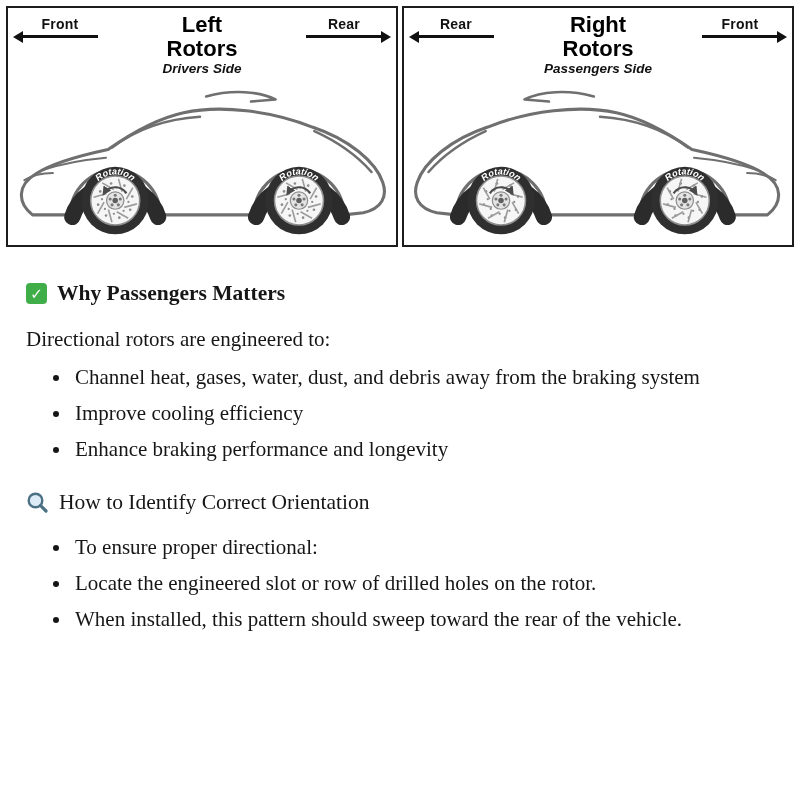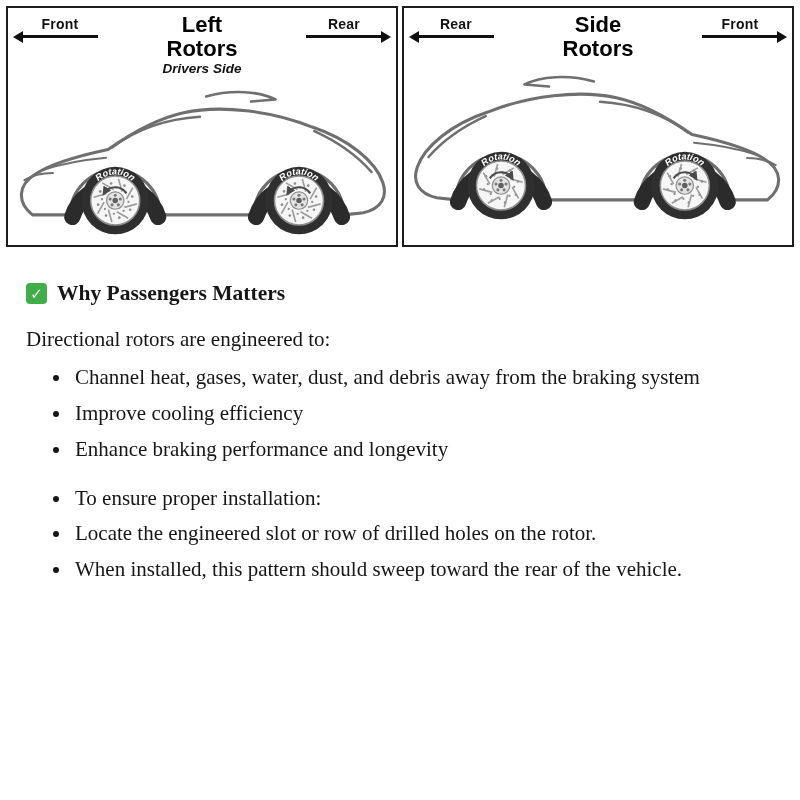--- a/index.html
+++ b/index.html
@@ -146,21 +146,22 @@
     </svg>
   </div>
 
   <div class="panel">
     <div class="panel-header">
       <div class="dir-arrow">
         <span class="dir-label">Rear</span>
         <span class="dir-line point-left"></span>
       </div>
       <div class="panel-titles">
-        <div class="panel-title">Side Rotors</div>
+        <div class="panel-title">Right Rotors</div>
+        <div class="panel-subtitle">Passengers Side</div>
       </div>
       <div class="dir-arrow">
         <span class="dir-label">Front</span>
         <span class="dir-line point-right"></span>
       </div>
     </div>
 
     <svg class="car-svg" viewBox="0 0 380 166">
       <g transform="translate(380,0) scale(-1,1)" stroke="#6f6f6f" fill="none" stroke-width="3" stroke-linecap="round" stroke-linejoin="round">
         <path d="M 24,136 L 61,136 A 44,44 0 0 1 149,136 L 241,136 A 44,44 0 0 1 329,136 L 348,134 C 366,130 372,118 367,104 C 360,84 334,62 298,50 C 258,34 208,28 172,36 C 144,42 118,58 98,72 C 70,78 42,86 27,96 C 9,107 9,124 24,136 Z" fill="#ffffff"></path>
@@ -261,20 +262,27 @@
   </div>
 
   <p class="lead">Directional rotors are engineered to:</p>
 
   <ul class="bullets">
     <li>Channel heat, gases, water, dust, and debris away from the braking system</li>
     <li>Improve cooling efficiency</li>
     <li>Enhance braking performance and longevity</li>
   </ul>
 
+  <div class="sec-heading regular">
+    <svg class="mag-icon" width="23" height="23" viewBox="0 0 23 23">
+      <circle cx="9.5" cy="9.5" r="6.8" fill="#dcebf5" stroke="#4d7184" stroke-width="2.4"></circle>
+      <line x1="14.6" y1="14.6" x2="20" y2="20" stroke="#4d7184" stroke-width="3.2" stroke-linecap="round"></line>
+    </svg>
+    <span>How to Identify Correct Orientation</span>
+  </div>
 
   <ul class="bullets">
-    <li>To ensure proper installation:</li>
+    <li>To ensure proper directional:</li>
     <li>Locate the engineered slot or row of drilled holes on the rotor.</li>
     <li>When installed, this pattern should sweep toward the rear of the vehicle.</li>
   </ul>
 
 </div>
 
 </body></html>

